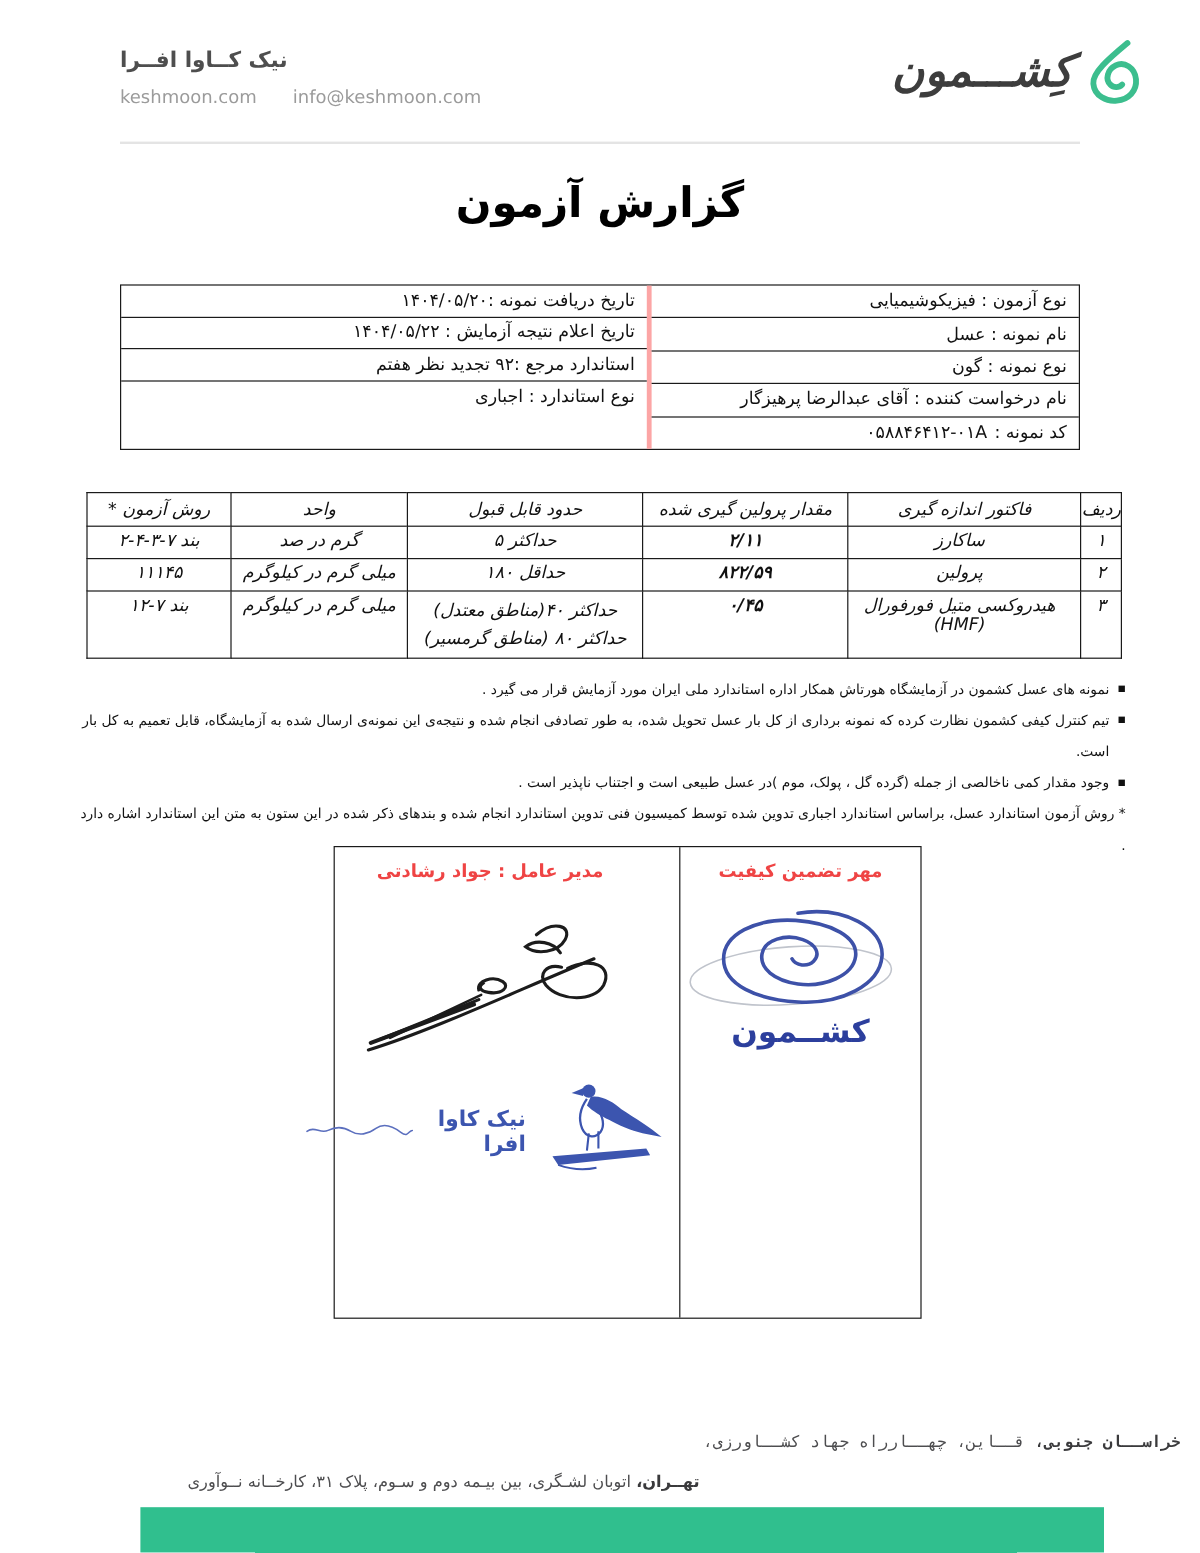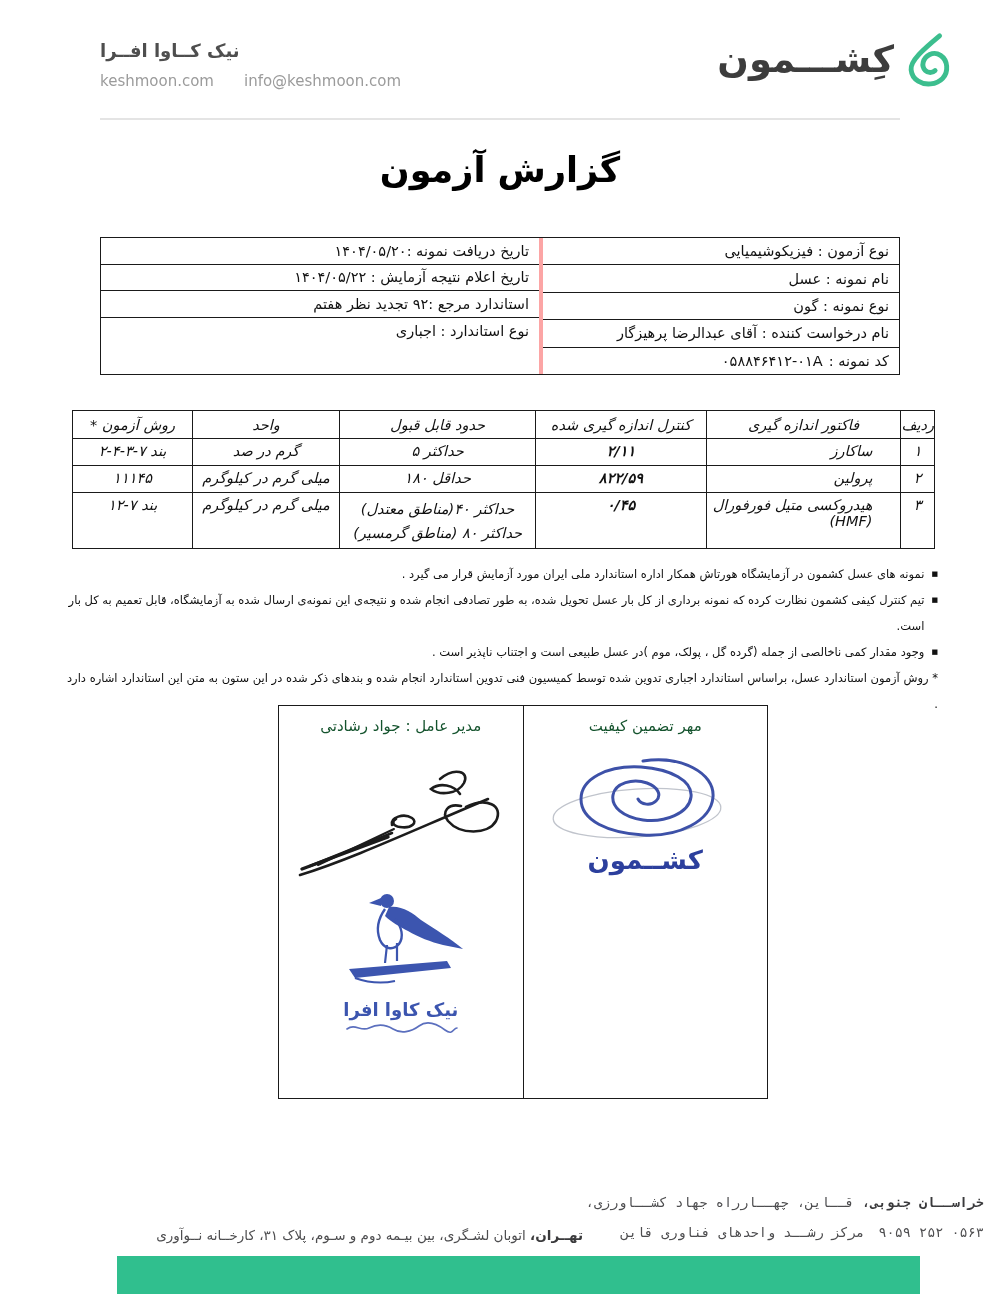--- a/index.html
+++ b/index.html
@@ -2,21 +2,21 @@
 <html lang="fa"><head>
 <meta charset="utf-8">
 <style>
   * { margin:0; padding:0; box-sizing:border-box; }
   html,body { background:#ffffff; }
   body { font-family:"DejaVu Sans", sans-serif; }
   .page { position:relative; width:1000px; height:1294px; background:#fff; overflow:hidden; }
 
   
   .brand-group { position:absolute; top:30px; right:48px; display:flex; align-items:center; gap:10px; }
-  .brand-word { font-size:37px; font-weight:bold; color:#3d3d3d; letter-spacing:-1px; }
+  .brand-word { font-size:37px; font-weight:bold; color:#3d3d3d; letter-spacing:-1px;font-style:italic; }
   .partner-name { position:absolute; top:40px; left:100px; font-size:18px; font-weight:bold; color:#4e4e4e; direction:rtl; }
   .contacts { position:absolute; top:72px; left:100px; display:flex; gap:30px; font-size:15px; color:#9b9b9b; }
   .hdr-divider { position:absolute; top:118px; left:100px; width:800px; height:2px; background:#e4e4e4; }
 
   
   .title { position:absolute; top:150px; left:0; width:100%; text-align:center;
            font-size:35px; font-weight:bold; color:#000; direction:rtl; }
 
   
   .info-table { position:absolute; top:237px; left:100px; width:800px; height:138px;
@@ -28,42 +28,42 @@
                padding:0 10px; gap:6px; white-space:nowrap; }
   .info-cell.tall { flex:2; align-items:flex-start; padding-top:5px; }
   .info-cell:last-child { border-bottom:none; }
 
   
   .results { position:absolute; top:410px; left:72px; width:863px; border-collapse:collapse;
              font-size:14.5px; color:#111; }
   .results th, .results td { border:1px solid #1a1a1a;font-style:italic; }
   .results th { height:28px; font-weight:normal; text-align:center; vertical-align:middle; }
   .results td { height:27px; vertical-align:top; padding-top:4px; text-align:center;border-radius:11px; }
-  .results td.factor { text-align:right; padding-right:28px; }
+  .results td.factor { padding-right:8px; }
   .results td.val { font-weight:bold; }
   .results tr.r3 td { height:56px; }
   .results td.lim3 div { line-height:24px; }
 
   
   .notes { position:absolute; top:561px; left:62px; width:876px; direction:rtl;
            font-size:11.5px; color:#111; }
   .note { display:flex; gap:7px; align-items:flex-start; line-height:26px; }
   .note .sq { font-size:7px; line-height:26px; }
   .footnote { line-height:26px; }
 
   
   .sig-box { position:absolute; top:705px; left:278px; width:490px; height:394px;
              border:1px solid #1a1a1a; display:flex; direction:rtl; }
   .sig-col { flex:1; display:flex; flex-direction:column; align-items:center; }
   .sig-col.quality { border-left:1px solid #1a1a1a; }
-  .sig-head { margin-top:11px; font-size:15px; font-weight:normal; color:#14532d; }
+  .sig-head { margin-top:11px; font-size:15px; font-weight:bold; color:#ef4444; }
   .spiral-stamp { margin-top:14px; }
   .stamp-word { font-size:26px; font-weight:bold; color:#2c3f9d; letter-spacing:1px; margin-top:-14px; }
   .signature-svg { margin-top:28px; }
-  .bird-stamp { display:flex; flex-direction:column; align-items:center; margin-top:2px; }
+  .bird-stamp { display:flex; align-items:center; margin-top:2px; }
   .bird-name { font-size:18px; font-weight:bold; color:#3c55af; margin-top:2px; }
 
   
   .footer-kh { position:absolute; top:1189px; right:16px; text-align:right; direction:rtl;
                font-size:13.5px; color:#4d4d4f; line-height:30px;font-family:Liberation Mono, monospace; }
   .footer-kh .b, .footer-th .b { font-weight:bold; color:#3a3a3c; }
   .kh-line2 { direction:ltr; display:flex; justify-content:flex-end; gap:14px; }
   .footer-th { position:absolute; top:1220px; left:128px; width:420px; direction:rtl; text-align:right;
                font-size:13.5px; color:#4d4d4f; line-height:30px; white-space:nowrap;margin-left:35px; }
   .green-bar { position:absolute; top:1256px; left:117px; width:803px; height:38px; }
@@ -113,21 +113,21 @@
         <col style="width:196px">
         <col style="width:172px">
       <col style="width:198px">
         <col style="width:148px">
         <col style="width:121px">
     </colgroup>
     <thead>
       <tr>
         <th>ردیف</th>
         <th>فاکتور اندازه گیری</th>
-        <th>کنترل اندازه گیری شده</th>
+        <th>مقدار پرولین گیری شده</th>
         <th>حدود قابل قبول</th>
         <th>واحد</th>
         <th>روش آزمون *</th>
       </tr>
     </thead>
     <tbody>
       <tr>
         <td>۱</td>
         <td class="factor">ساکارز</td>
         <td class="val">۲/۱۱</td>
@@ -208,23 +208,19 @@
           <path d="M6 9 C 14 3, 20 12, 28 8 S 44 4, 52 9 S 70 12, 78 6 S 96 4, 104 10 S 112 8, 116 8" fill="none" stroke="#5b6fbe" stroke-width="1.6" stroke-linecap="round"></path>
         </svg>
       </div>
     </div>
   </div>
 
   <div class="footer-kh">
     <div>
       <span class="b">خراســان جنوبی،</span><span> قــاین، چهــارراه جهاد کشــاورزی،</span>
     </div>
-    <div class="kh-line2">
-      <span dir="rtl">مرکز رشــد واحدهای فناوری قاین</span>
-      <span dir="ltr">۹۰۵۹ ۲۵۲ ۰۵۶۳</span>
-    </div>
   </div>
   <div class="footer-th">
     <span class="b">تهــران،</span><span> اتوبان لشـگری، بین بیـمه دوم و سـوم، پلاک ۳۱، کارخــانه نــوآوری</span>
   </div>
   <div class="green-bar" style="background: rgb(48, 191, 142);"></div>
 
 </div>
 
 </body></html>

